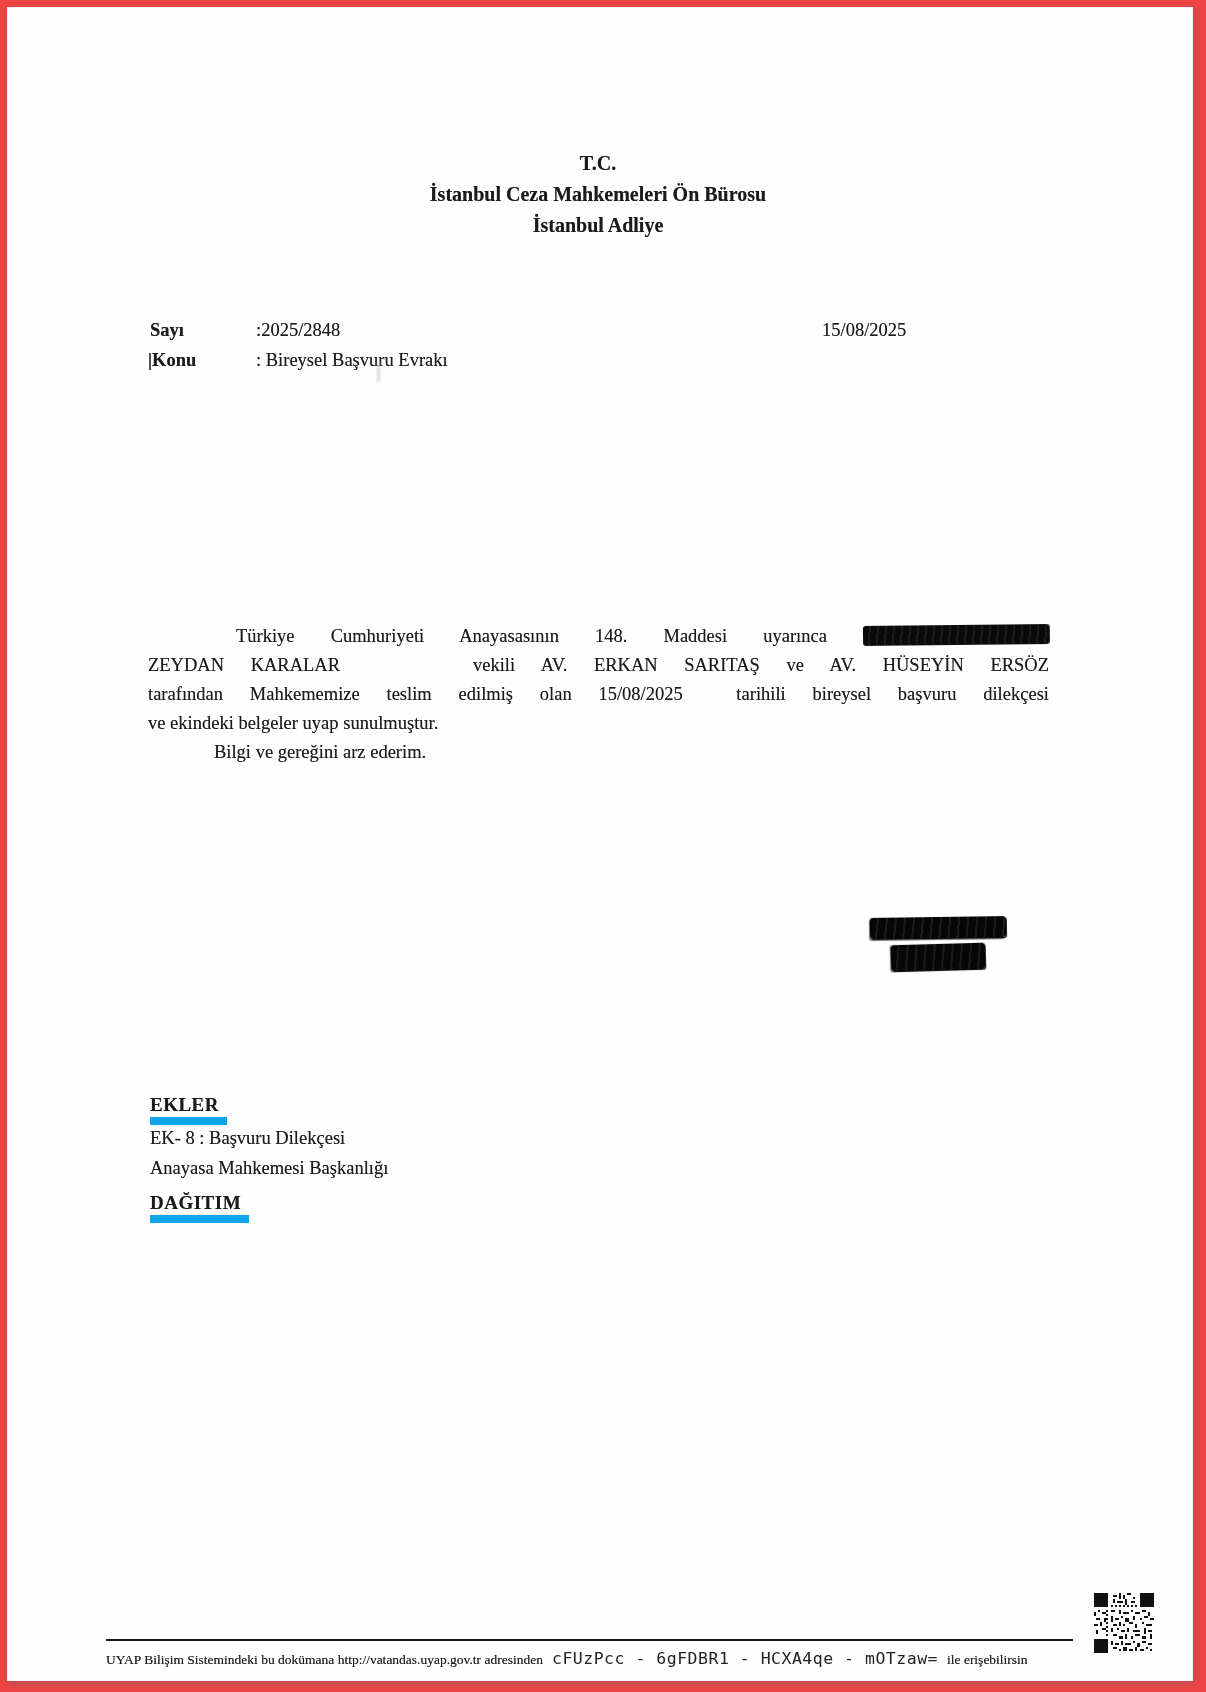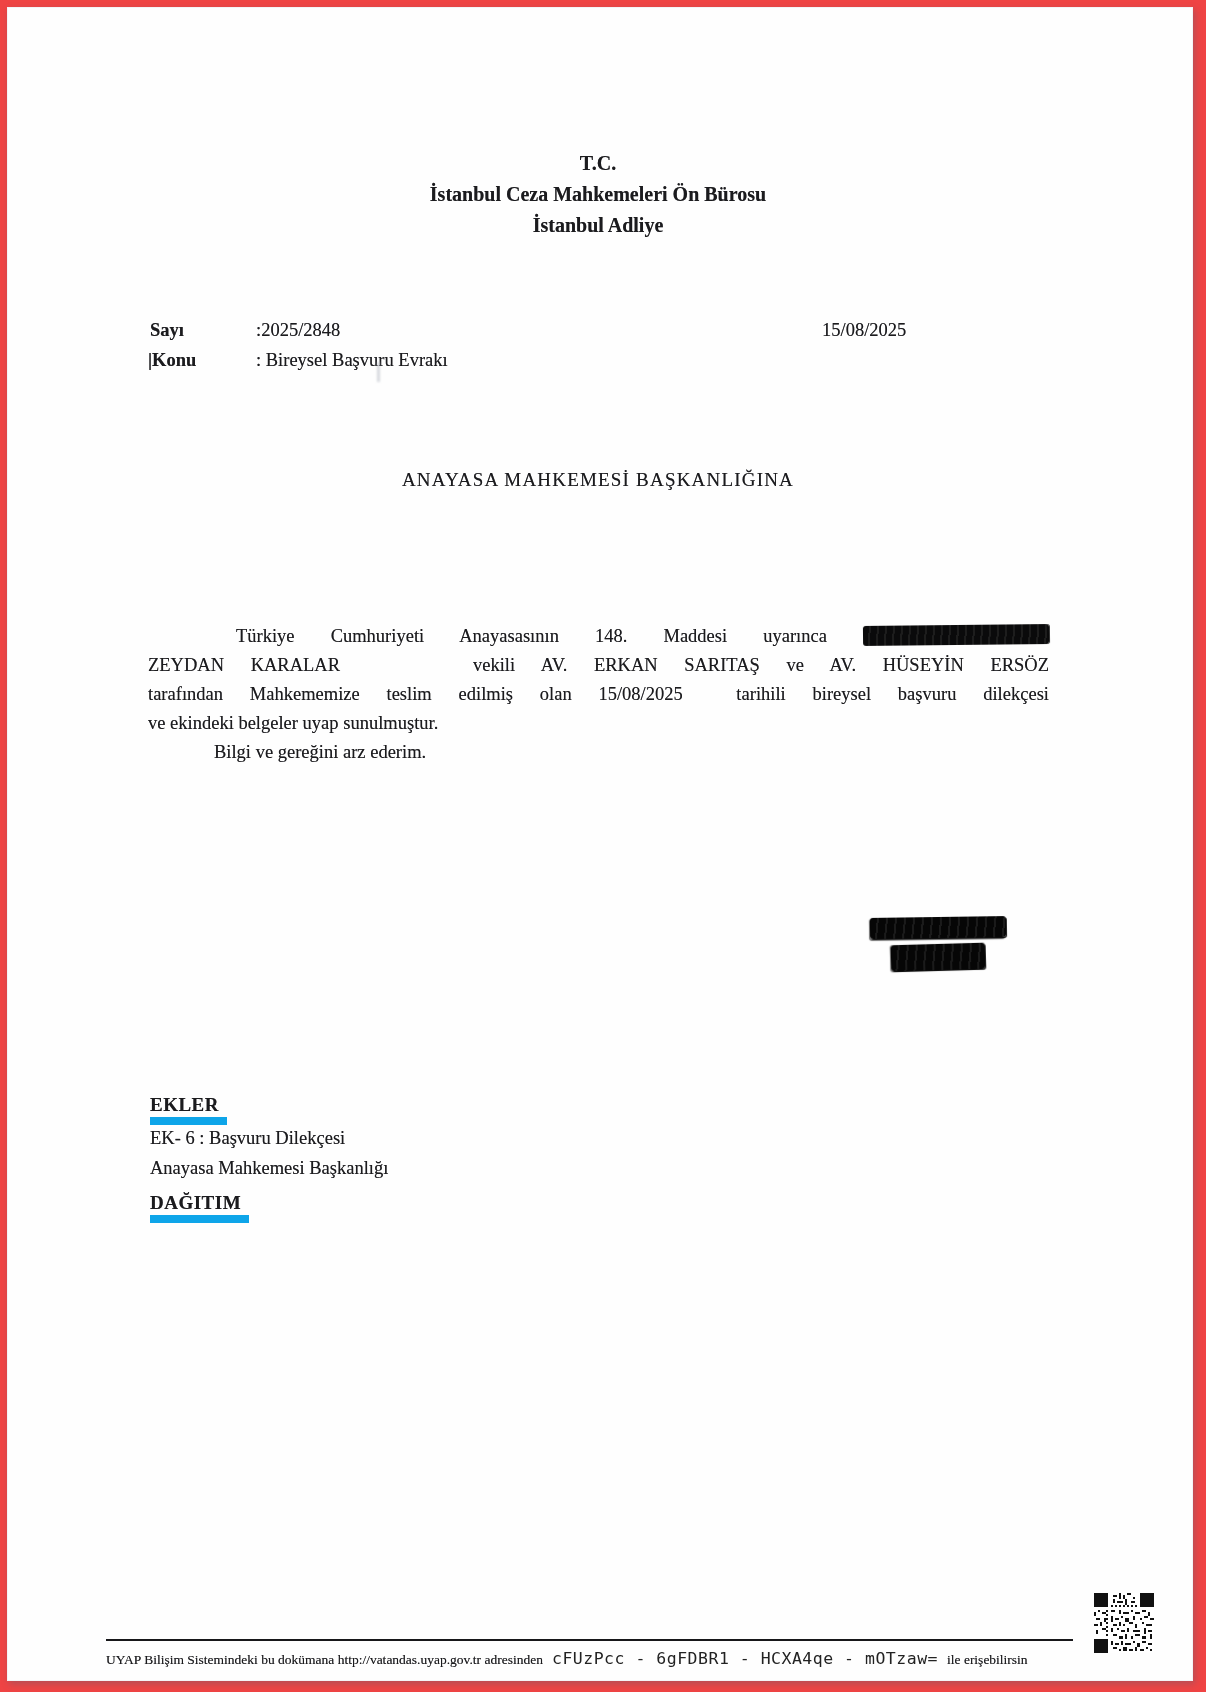--- a/index.html
+++ b/index.html
@@ -71,40 +71,39 @@
     <div>İstanbul Adliye</div>
   </div>
 
   <span class="abs meta-label soft" style="left:150px;top:320px;">Sayı</span>
   <span class="abs meta-value soft" style="left:256px;top:320px;">:2025/2848</span>
   <span class="abs meta-value soft" style="left:822px;top:320px;">15/08/2025</span>
   <span class="abs meta-label soft" style="left:148px;top:350px;">|Konu</span>
   <span class="abs meta-value soft" style="left:256px;top:350px;">: Bireysel Başvuru Evrakı</span>
   <div class="artifact" style="left:377px;top:362px;width:3px;height:20px;"></div>
 
-  <div class="abs doc-title soft">ANAYASA MAHKEMESİ BAŞKANLIĞINA</div>
 
   <div class="abs para soft">
     <div class="jline indent1">
       <span>Türkiye Cumhuriyeti Anayasasının 148. Maddesi uyarınca</span>
       <span class="redact-inline"></span>
     </div>
     <div class="jline">ZEYDAN KARALAR&nbsp;&nbsp;&nbsp;&nbsp; vekili AV. ERKAN SARITAŞ ve AV. HÜSEYİN ERSÖZ</div>
     <div class="jline">tarafından Mahkememize teslim edilmiş olan 15/08/2025&nbsp; tarihili bireysel başvuru dilekçesi</div>
     <div>ve ekindeki belgeler uyap sunulmuştur.</div>
     <div class="closing">Bilgi ve gereğini arz ederim.</div>
   </div>
 
   <div class="redact" style="left:870px;top:917px;width:136px;height:21px;transform:rotate(-.8deg);"></div>
   <div class="redact" style="left:891px;top:944px;width:94px;height:26px;transform:rotate(-1.6deg);"></div>
 
   <div class="abs" style="left:150px;top:1094px;">
     <span class="list-heading soft">EKLER</span>
   </div>
-  <div class="abs list-item soft" style="left:150px;top:1128px;">EK- 6 : Başvuru Dilekçesi</div>
+  <div class="abs list-item soft" style="left:150px;top:1128px;">EK- 8 : Başvuru Dilekçesi</div>
 
   <div class="abs" style="left:150px;top:1192px;">
     <span class="list-heading soft">DAĞITIM</span>
   </div>
   <div class="abs list-item soft" style="left:150px;top:1158px;text-align:right;">Anayasa Mahkemesi Başkanlığı</div>
 
   <div class="abs footer-rule"></div>
   <div class="abs footer-row">
     <span class="footer-small soft">UYAP Bilişim Sistemindeki bu dokümana http://vatandas.uyap.gov.tr adresinden</span>
     <span class="footer-code">cFUzPcc - 6gFDBR1 - HCXA4qe - mOTzaw=</span>

